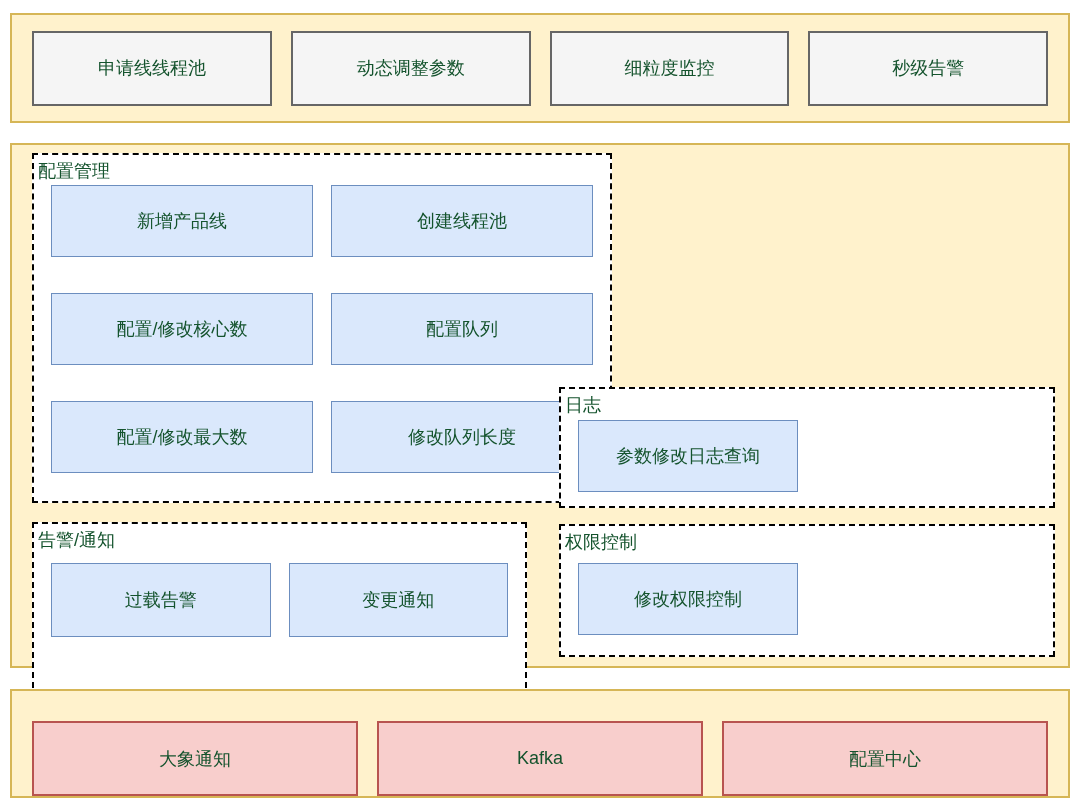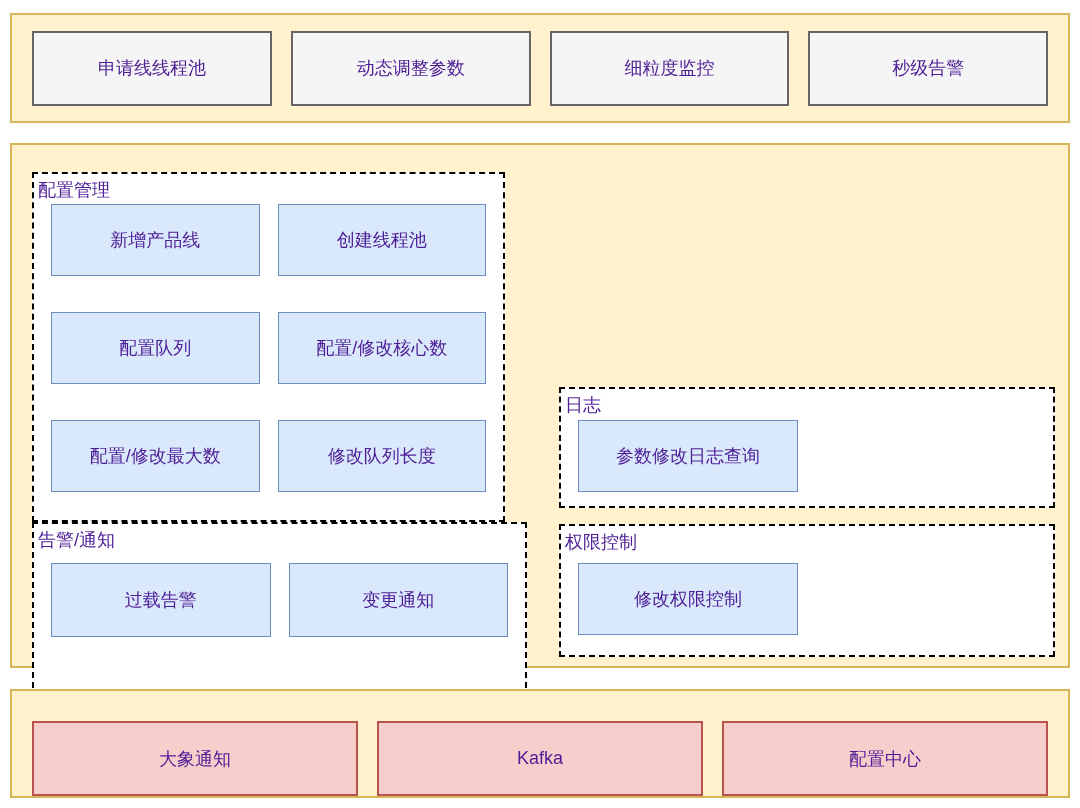--- a/index.html
+++ b/index.html
@@ -3,21 +3,21 @@
 <meta charset="utf-8">
 <style>
   * { margin: 0; padding: 0; box-sizing: border-box; }
   html, body { background: #ffffff; }
   #canvas {
     position: relative;
     width: 1080px;
     height: 808px;
     background: #ffffff;
     font-family: "Liberation Sans", "DejaVu Sans", sans-serif;
-    color: #4c1d95;
+    color: #14532d;
     overflow: hidden;
   }
   .band {
     position: absolute;
     background: #FFF2CC;
     border: 2px solid #D6B656;
   }
   #band-top {
     left: 10px; top: 13px; width: 1060px; height: 110px;
     display: flex; align-items: center;
@@ -31,21 +31,21 @@
     font-size: 18px;
   }
   #band-middle {
     left: 10px; top: 143px; width: 1060px; height: 525px;
   }
   .section {
     position: absolute;
     background: #ffffff;
     border: 2px dashed #000000;
   }
-  #sec-config  { left: 20px;  top: 27px;  width: 473px; height: 350px; }
+  #sec-config  { left: 20px;  top: 8px;  width: 580px; height: 350px; }
   #sec-alert   { left: 20px;  top: 377px; width: 495px; height: 176px; }
   #sec-monitor { left: 547px; top: 15px;  width: 496px; height: 220px; }
   #sec-log     { left: 547px; top: 242px; width: 496px; height: 121px; }
   #sec-perm    { left: 547px; top: 379px; width: 496px; height: 133px; }
   .section-title {
     font-size: 18px;
     line-height: 20px;
     padding: 6px 0 0 4px;
     height: 26px;
   }
@@ -91,22 +91,22 @@
     <div class="plain-box">秒级告警</div>
   </div>
 
   <div class="band" id="band-middle">
 
     <div class="section" id="sec-config">
       <div class="section-title">配置管理</div>
       <div class="grid grid-config">
         <div class="blue-box">新增产品线</div>
         <div class="blue-box">创建线程池</div>
+        <div class="blue-box">配置/修改核心数</div>
         <div class="blue-box">配置队列</div>
-        <div class="blue-box">配置/修改核心数</div>
         <div class="blue-box">配置/修改最大数</div>
         <div class="blue-box">修改队列长度</div>
       </div>
     </div>
 
     <div class="section" id="sec-alert">
       <div class="section-title">告警/通知</div>
       <div class="grid grid-alert">
         <div class="blue-box">过载告警</div>
         <div class="blue-box">变更通知</div>

